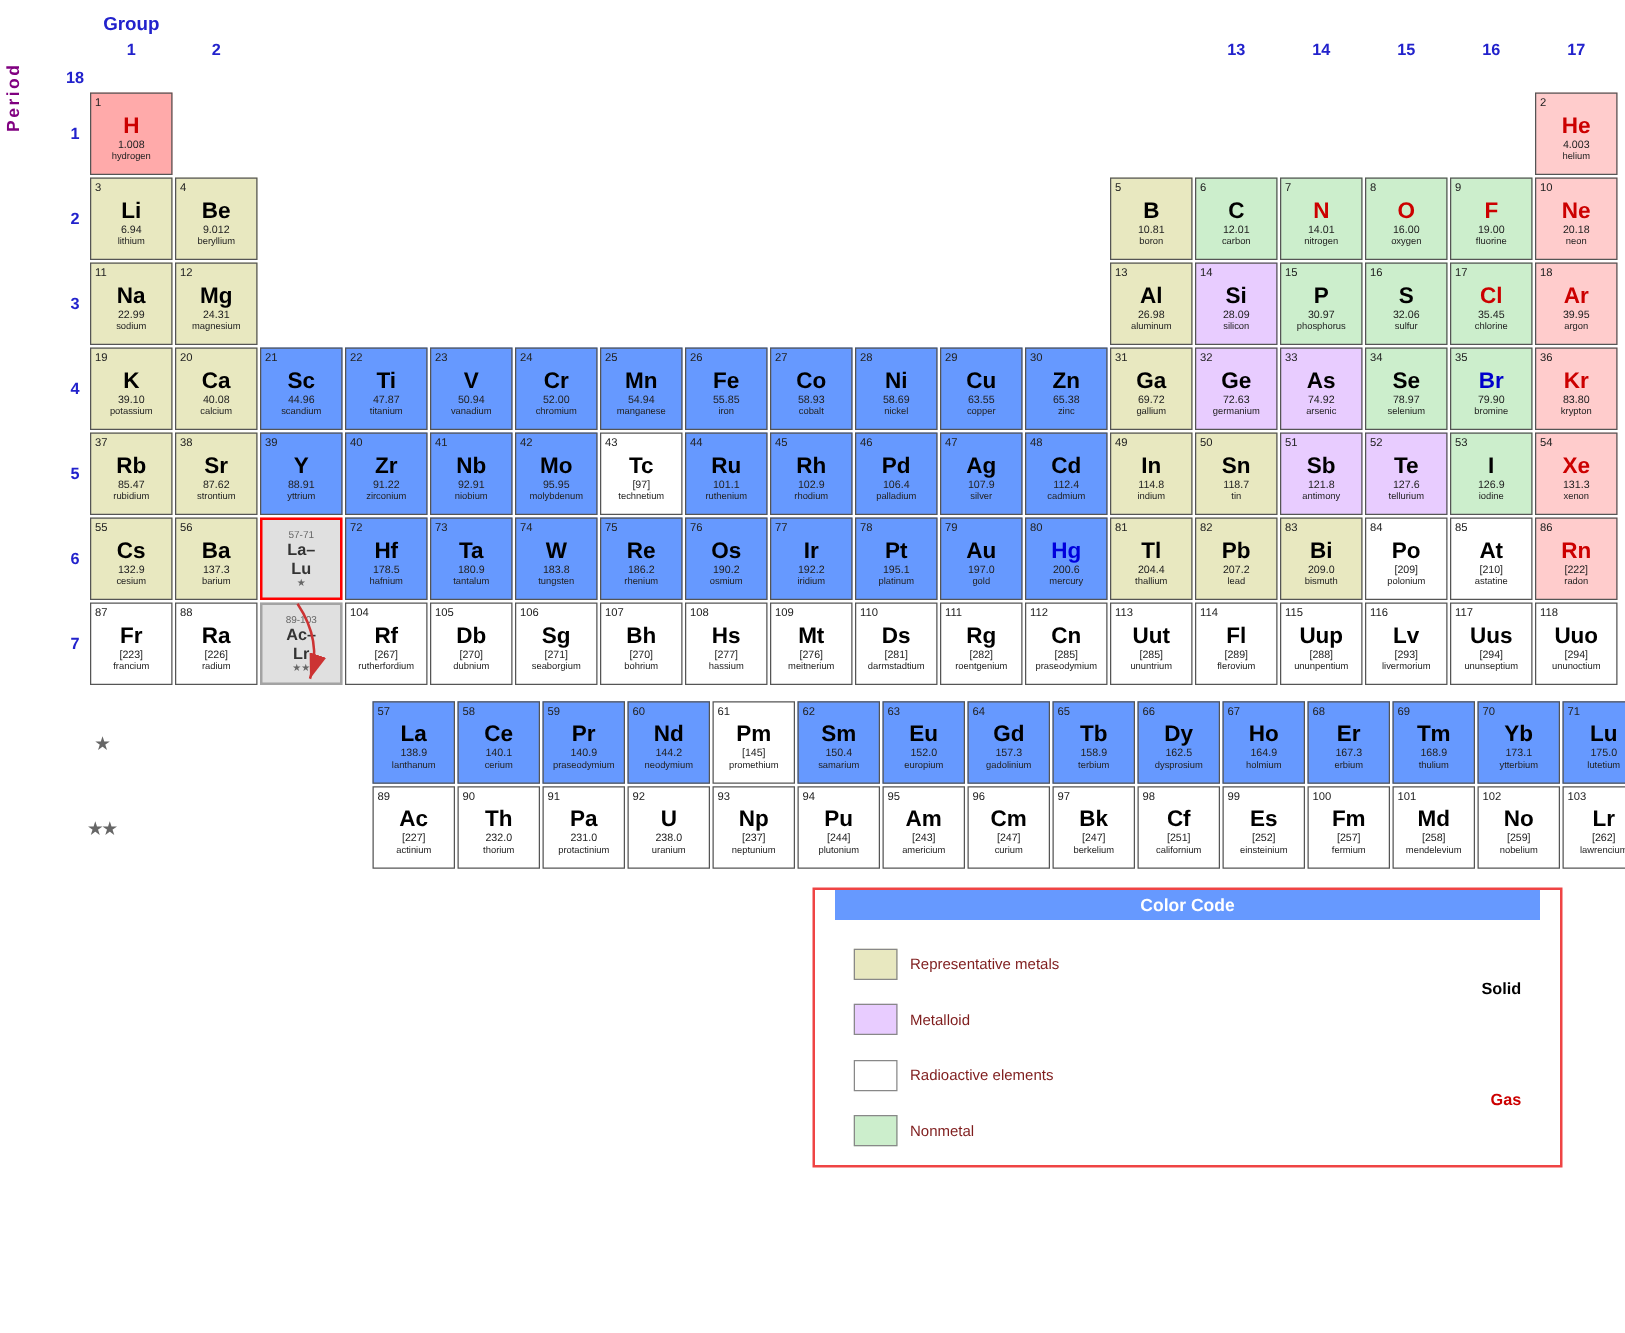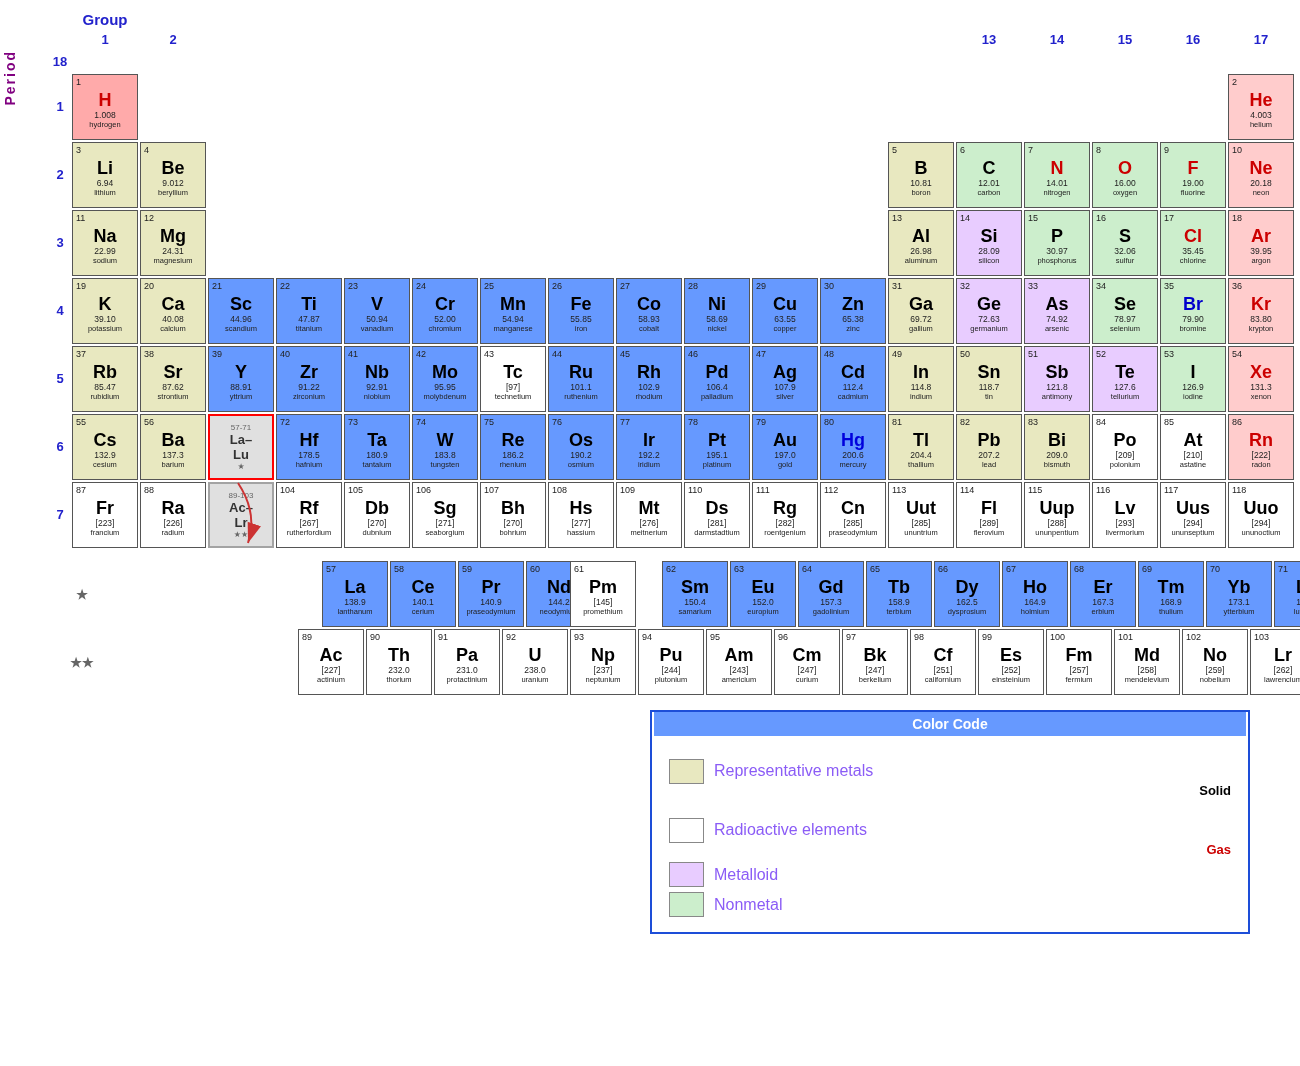--- a/index.html
+++ b/index.html
@@ -72,39 +72,39 @@
     }
 
     .element .name {
       font-size: 7.5px;
       color: #222;
     }
 
     
     .bg-representative { background-color: #e8e8c0; }
     .bg-transition { background-color: #6699ff; }
-    .bg-inner-transition { background-color: #6699ff; margin-left: 24px; }
+    .bg-inner-transition { background-color: #6699ff; }
     .bg-radioactive { background-color: #ffffff; }
     .bg-metalloid { background-color: #e8ccff; }
     .bg-nonmetal { background-color: #cceecc; }
     .bg-noble { background-color: #ffcccc; }
     .bg-hydrogen { background-color: #ffaaaa; }
 
     
     .sym-solid { color: #000; }
     .sym-liquid { color: #0000cc; }
     .sym-gas { color: #cc0000; }
 
     .empty { width: 66px; height: 66px; }
 
     .color-code-box {
-      border: 2px solid #1d4ed8;
+      border: 2px solid #ef4444;
       margin: 15px auto 10px 620px;
       width: 600px;
-      padding: 10px 17px;
+      padding: 10px 31px;
     }
 
     .color-code-title {
       background: #6699ff;
       color: white;
       text-align: center;
       font-weight: bold;
       font-size: 14px;
       padding: 4px;
       margin: -10px -15px 8px -15px;
@@ -123,22 +123,22 @@
       gap: 10px;
     }
 
     .color-swatch {
       width: 35px;
       height: 25px;
       border: 1px solid #888;
     }
 
     .color-code-label {
-      font-size: 16px;
-      color: #8b5cf6;
+      font-size: 12px;
+      color: #7f1d1d;
     }
 
     .state-label {
       font-size: 13px;
       font-weight: bold;
       min-width: 60px;
       text-align: right;
       margin-top: 39px;
     }
 
@@ -1142,31 +1142,31 @@
       <div class="color-code-left">
         <div class="color-swatch" style="background:#e8e8c0;"></div>
         <span class="color-code-label">Representative metals</span>
       </div>
       <span class="state-label" style="color:#000;">Solid</span>
     </div>
 
 
     <div class="color-code-row">
       <div class="color-code-left">
+        <div class="color-swatch" style="background:#e8ccff;"></div>
+        <span class="color-code-label">Metalloid</span>
+      </div>
+    </div>
+
+    <div class="color-code-row">
+      <div class="color-code-left">
         <div class="color-swatch" style="background:#ffffff; border:1px solid #888;"></div>
         <span class="color-code-label">Radioactive elements</span>
       </div>
       <span class="state-label" style="color:#cc0000;">Gas</span>
-    </div>
-
-    <div class="color-code-row">
-      <div class="color-code-left">
-        <div class="color-swatch" style="background:#e8ccff;"></div>
-        <span class="color-code-label">Metalloid</span>
-      </div>
     </div>
 
     <div class="color-code-row">
       <div class="color-code-left">
         <div class="color-swatch" style="background:#cceecc;"></div>
         <span class="color-code-label">Nonmetal</span>
       </div>
     </div>
   </div>
 

